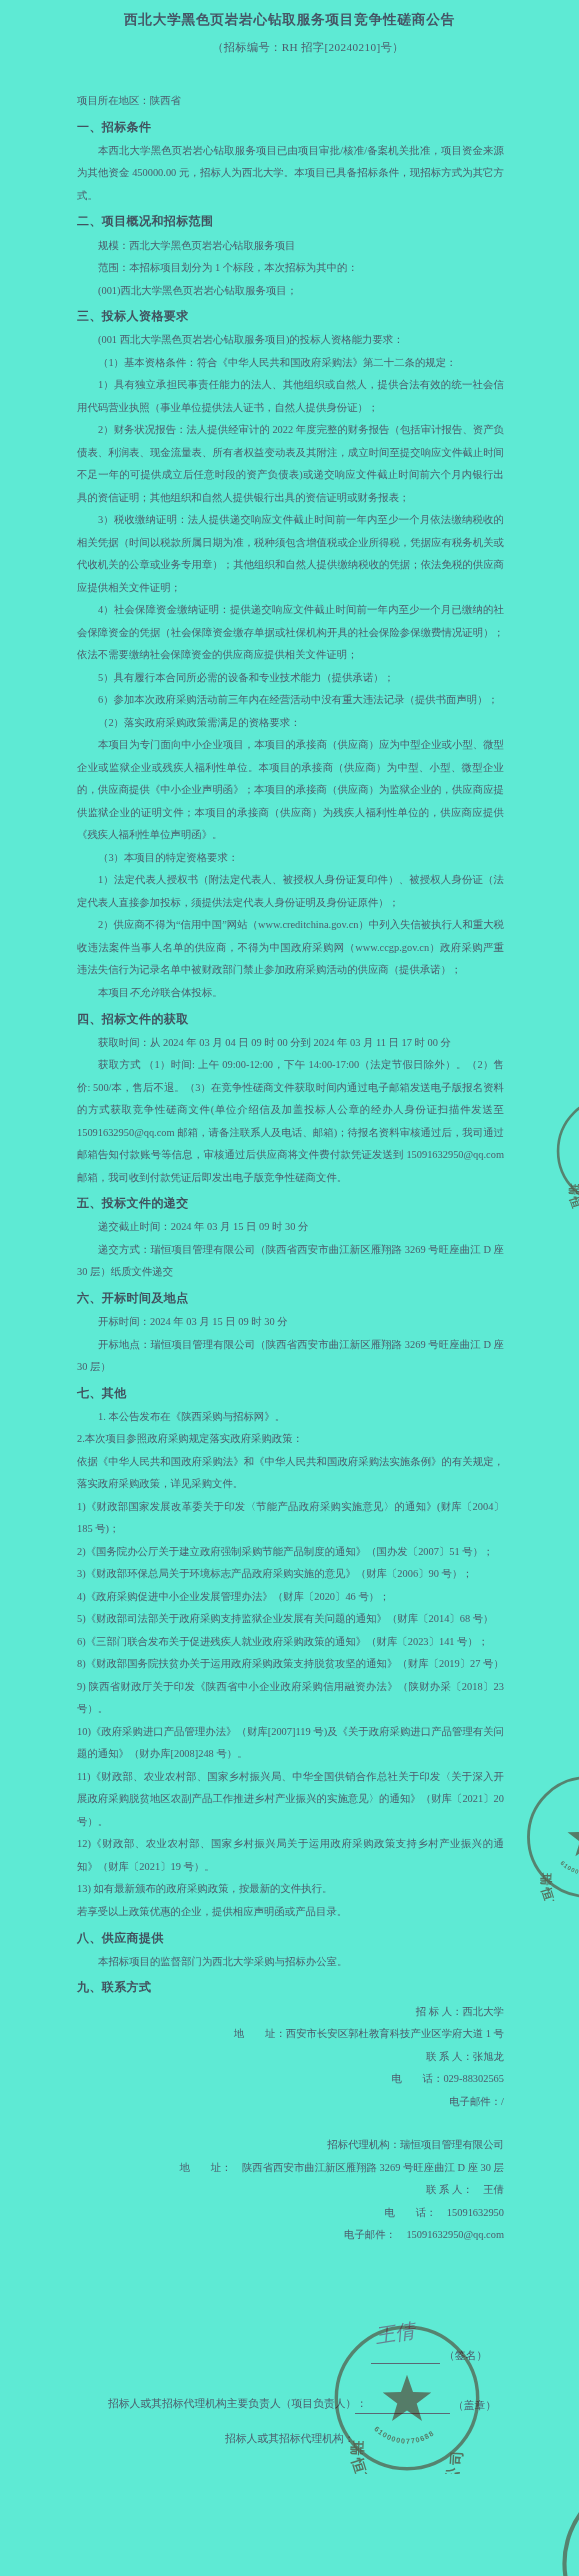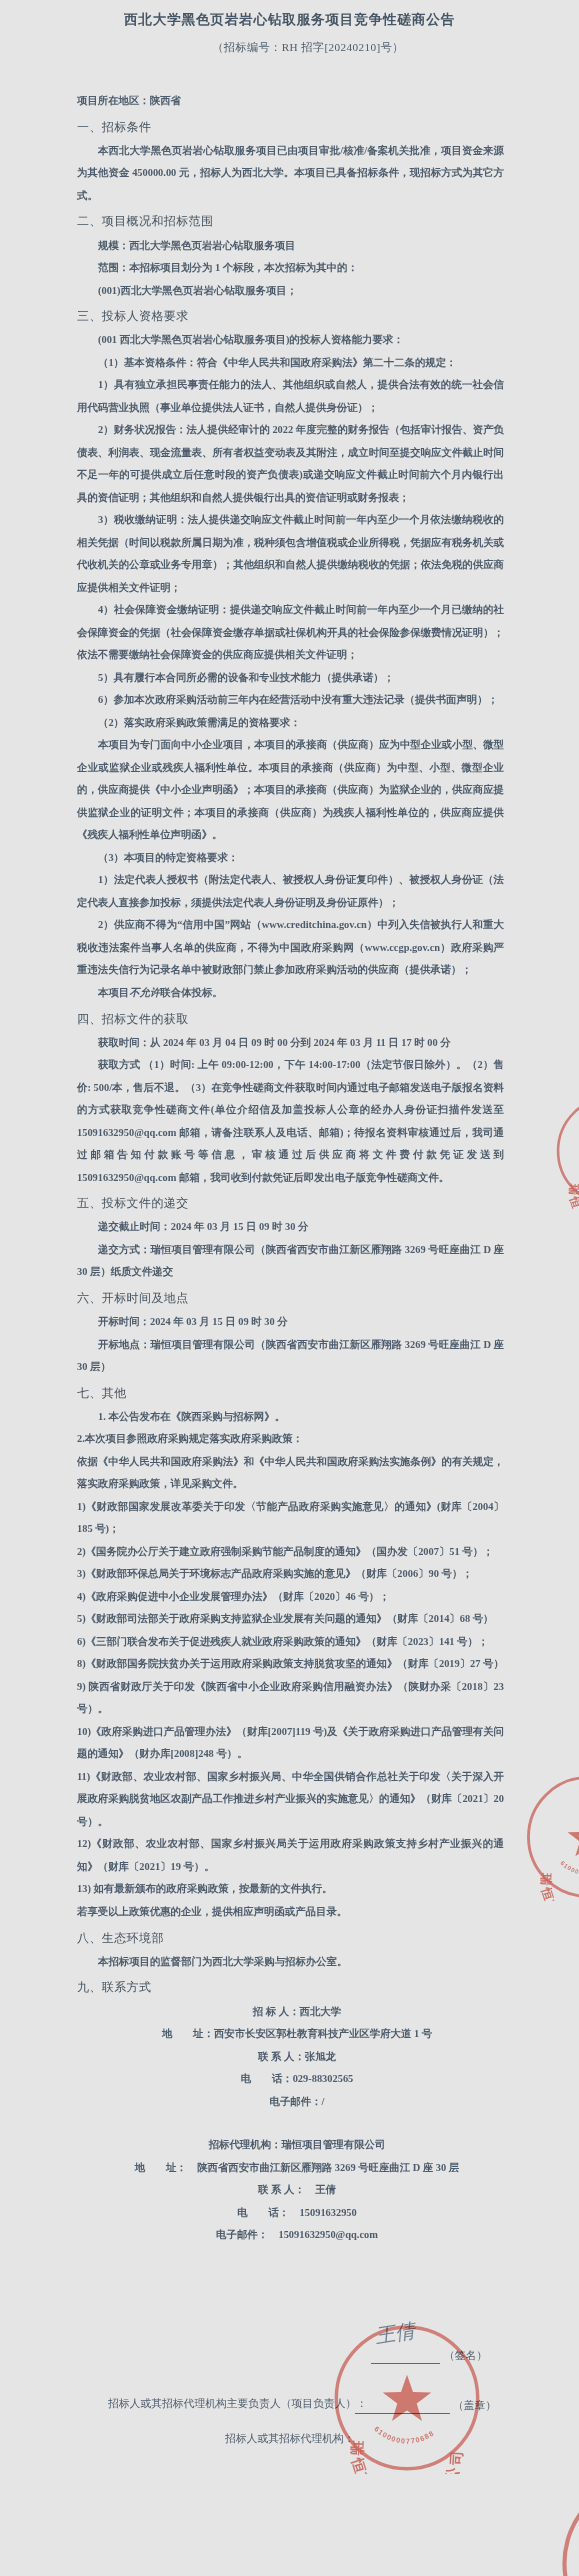--- a/index.html
+++ b/index.html
@@ -1,41 +1,41 @@
 <!DOCTYPE html>
 <html style="font-size:13px"><head>
 <meta charset="utf-8">
 <style>
   html,body{margin:0;padding:0;background:#ffffff;}
   .page{
     position:relative;
     width:579px;height:2576px;
-    background:#e5e5e5;
+    background:#5eead4;
     overflow:hidden;
     font-family:"Liberation Serif","DejaVu Serif",serif;
     color:#4d5c6c;
   }
   .doc-title{
     position:absolute;top:11.2px;left:0;right:0;
     text-align:center;font-size:13.6px;font-weight:bold;
     letter-spacing:0.8px;color:#465666;
   }
   .doc-subtitle{
     position:absolute;top:40px;left:0;right:0;
     text-align:center;font-size:11.2px;color:#4d5c6c;letter-spacing:0.4px;padding-left:37px;
   }
   .doc-body{
     position:absolute;left:77px;top:90px;width:427px;
     font-size:10.4px;line-height:22.5px;text-align:justify;
   }
-  .doc-para{margin:0;font-weight:bold;}
+  .doc-para{margin:0;}
   .doc-para.indent{text-indent:21px;}
-  .doc-para.contact{padding-left:13px;text-align:center;}
+  .doc-para.contact{padding-left:13px;text-align:right;}
   .doc-heading{
-    margin:3.2px 0 1.6px;font-size:12px;font-weight:normal;
+    margin:3.2px 0 1.6px;font-size:12px;font-weight:bold;
     color:#42525f;letter-spacing:0.4px;line-height:22.5px;
   }
   .doc-para em{font-style:italic;margin-top:12px;}
   .sig-text{
     position:absolute;font-size:10.8px;line-height:17.6px;
     white-space:nowrap;color:#4d5c6c;
   }
   .sig-underline{
     position:absolute;height:16px;
     border-bottom:1.2px solid #5b6874;
@@ -100,21 +100,21 @@
       <p class="doc-para ">4)《政府采购促进中小企业发展管理办法》（财库〔2020〕46 号）；</p>
       <p class="doc-para ">5)《财政部司法部关于政府采购支持监狱企业发展有关问题的通知》（财库〔2014〕68 号）</p>
       <p class="doc-para ">6)《三部门联合发布关于促进残疾人就业政府采购政策的通知》（财库〔2023〕141 号）；</p>
       <p class="doc-para ">8)《财政部国务院扶贫办关于运用政府采购政策支持脱贫攻坚的通知》（财库〔2019〕27 号）</p>
       <p class="doc-para ">9) 陕西省财政厅关于印发《陕西省中小企业政府采购信用融资办法》（陕财办采〔2018〕23 号）。</p>
       <p class="doc-para ">10)《政府采购进口产品管理办法》（财库[2007]119 号)及《关于政府采购进口产品管理有关问题的通知》（财办库[2008]248 号）。</p>
       <p class="doc-para ">11)《财政部、农业农村部、国家乡村振兴局、中华全国供销合作总社关于印发〈关于深入开展政府采购脱贫地区农副产品工作推进乡村产业振兴的实施意见〉的通知》（财库〔2021〕20 号）。</p>
       <p class="doc-para ">12)《财政部、农业农村部、国家乡村振兴局关于运用政府采购政策支持乡村产业振兴的通知》（财库〔2021〕19 号）。</p>
       <p class="doc-para ">13) 如有最新颁布的政府采购政策，按最新的文件执行。</p>
       <p class="doc-para ">若享受以上政策优惠的企业，提供相应声明函或产品目录。</p>
-      <h3 class="doc-heading">八、生态环境部</h3>
+      <h3 class="doc-heading">八、供应商提供</h3>
       <p class="doc-para indent">本招标项目的监督部门为西北大学采购与招标办公室。</p>
       <h3 class="doc-heading">九、联系方式</h3>
       <p class="doc-para contact">招 标 人：西北大学</p>
       <p class="doc-para contact">地　　址：西安市长安区郭杜教育科技产业区学府大道 1 号</p>
       <p class="doc-para contact">联 系 人：张旭龙</p>
       <p class="doc-para contact">电　　话：029-88302565</p>
       <p class="doc-para contact">电子邮件：/</p>
       <div style="height: 21px;"></div>
       <p class="doc-para contact">招标代理机构：瑞恒项目管理有限公司</p>
       <p class="doc-para contact">地　　址：　陕西省西安市曲江新区雁翔路 3269 号旺座曲江 D 座 30 层</p>

